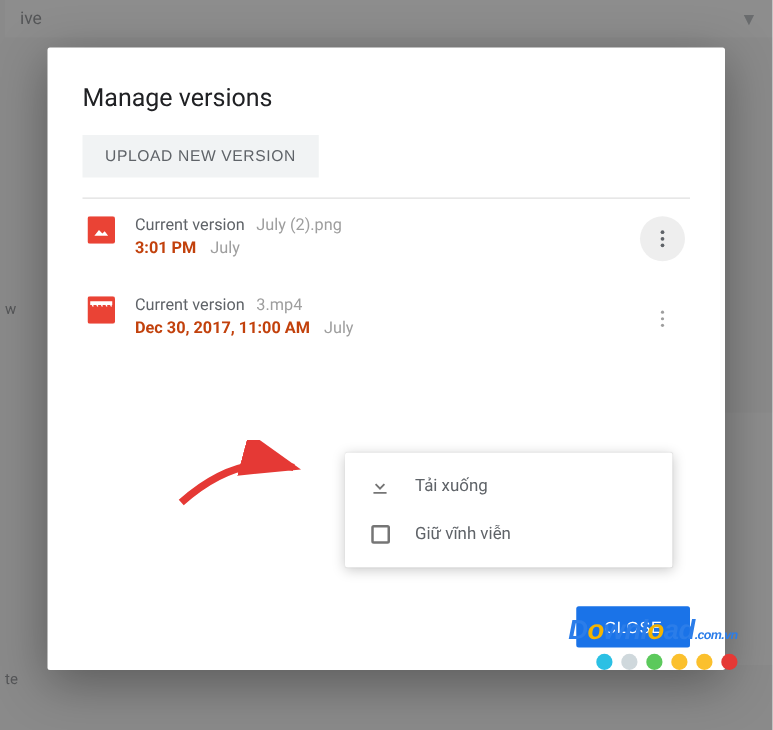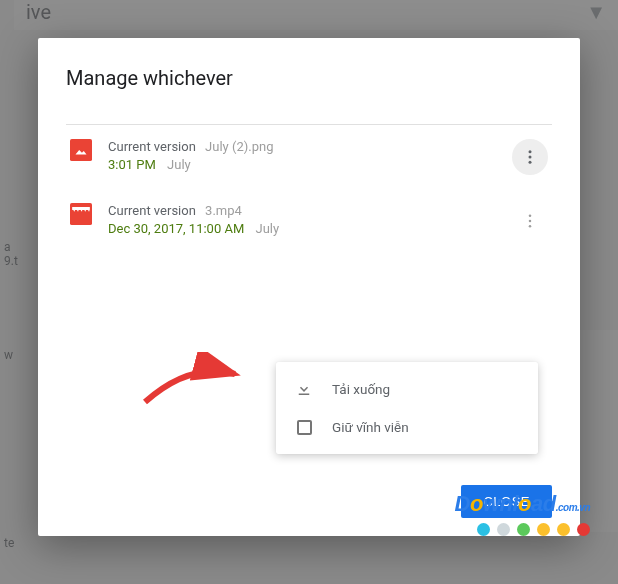--- a/index.html
+++ b/index.html
@@ -11,27 +11,28 @@
   position: relative;
   overflow: hidden;
 }
 .bg-overlay {
   position: absolute;
   inset: 0;
   background: rgba(80,80,80,0.65);
 }
 .bg-top {
   position: absolute;
-  top: 0; left: 14px; right: 0;
+  top: 0; left: 4px; right: 0;
   height: 30px;
   background: #fff;
   display: flex;
+  align-items: center;
   padding: 0 12px;
   color: #5f6368;
-  font-size: 20px;
+  font-size: 14px;
 }
 .bg-top .chev {
   margin-left: auto;
   color: #9aa0a6;
 }
 .bg-col {
   position: absolute;
   right: 0;
   top: 330px;
   width: 90px;
@@ -111,21 +112,21 @@
   width: 22px;
   height: 22px;
   border-radius: 2px;
   flex-shrink: 0;
 }
 .ver-info { flex: 1; }
 .ver-line1 { font-size: 13px; color: #5f6368; }
 .ver-line1 .label { color: #5f6368; }
 .ver-line1 .fname { color: #9e9e9e; margin-left: 6px; }
 .ver-line2 { font-size: 13px; color: #5f6368; margin-top: 3px; }
-.ver-line2 .time { color: #4d7c0f; }
+.ver-line2 .time { color: #c2410c; font-weight: bold; }
 .ver-line2 .author { color: #9e9e9e; margin-left: 8px; }
 .more-btn {
   width: 36px;
   height: 36px;
   border-radius: 50%;
   display: flex;
   align-items: center;
   justify-content: center;
   cursor: pointer;
   color: #5f6368;
@@ -229,35 +230,37 @@
 }
 </style>
 </head>
 <body>
 
 <div class="bg-top">
   <span>ive</span>
   <span class="chev">▼</span>
 </div>
 <div class="bg-left">
-  <div>a 9.t</div>
   <div>w</div>
 </div>
 <div class="bg-bottom">te</div>
 <div class="bg-col">
   <div class="hdr">ast mo</div>
   <div class="row">n 19,</div>
   <div class="row">il 23,</div>
   <div class="row">v 8, 2</div>
   <div class="row">v 8, 2</div>
 </div>
 <div class="bg-overlay"></div>
 
 <div class="dialog">
-  <h1>Manage whichever</h1>
+  <h1>Manage versions</h1>
+  <div>
+    <button class="upload-btn">UPLOAD NEW VERSION</button>
+  </div>
   <div class="divider"></div>
 
   <div class="ver-row">
     <div class="file-icon">
       <svg width="22" height="22" viewBox="0 0 24 24">
           <rect width="24" height="24" rx="2" fill="#ea4335"></rect>
           <path d="M6 17 l4 -5 l3 3 l2 -2 l3 4 z" fill="#fff"></path>
         </svg>
     </div>
     <div class="ver-info">

